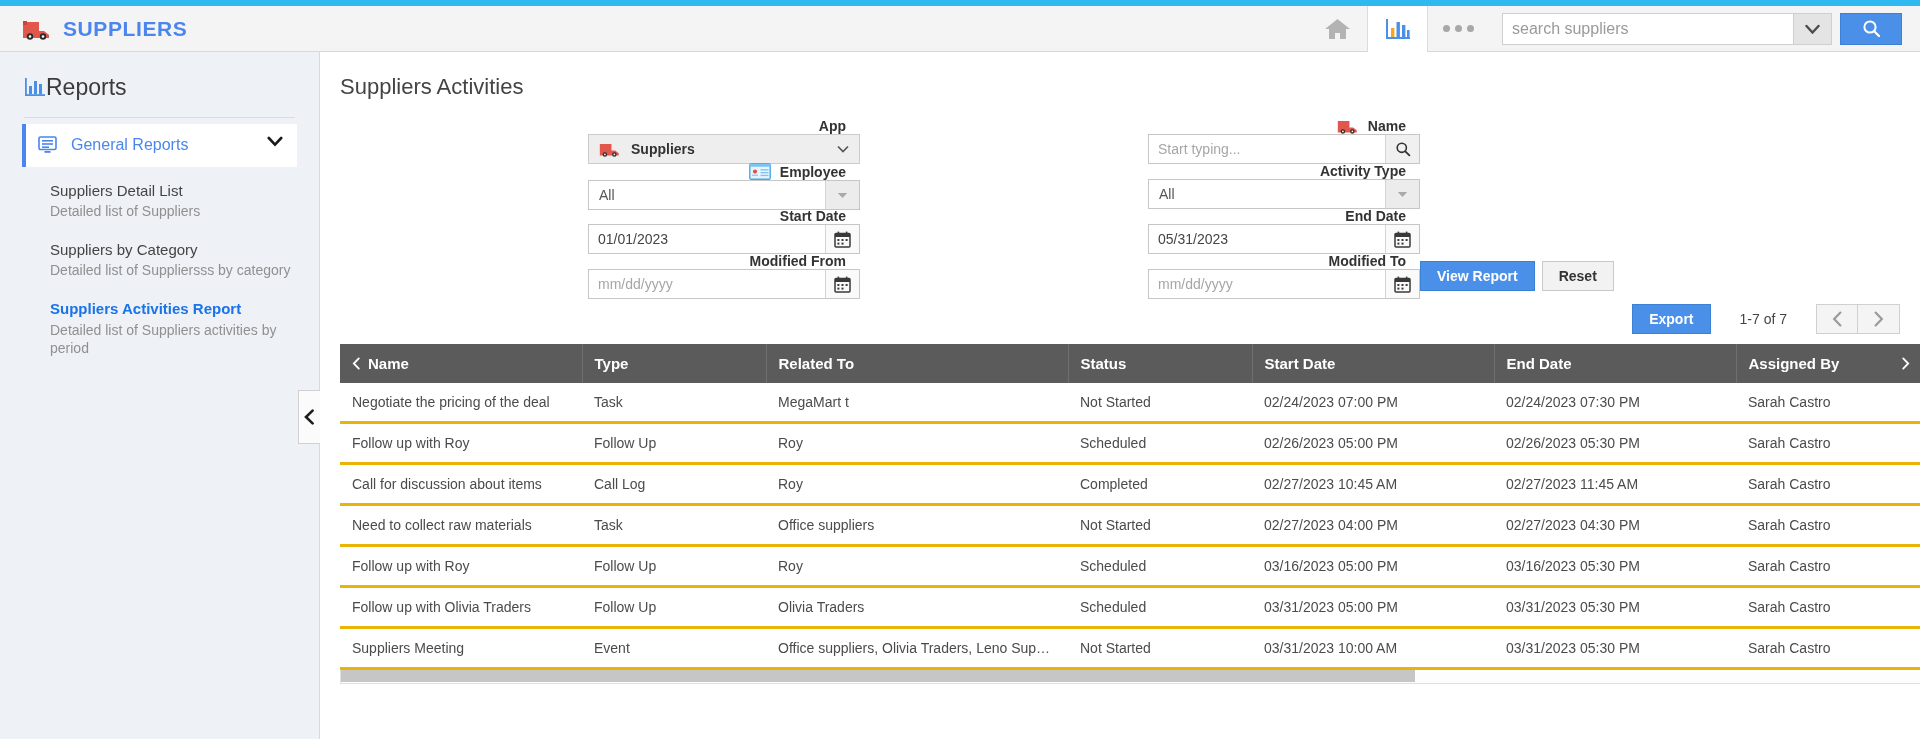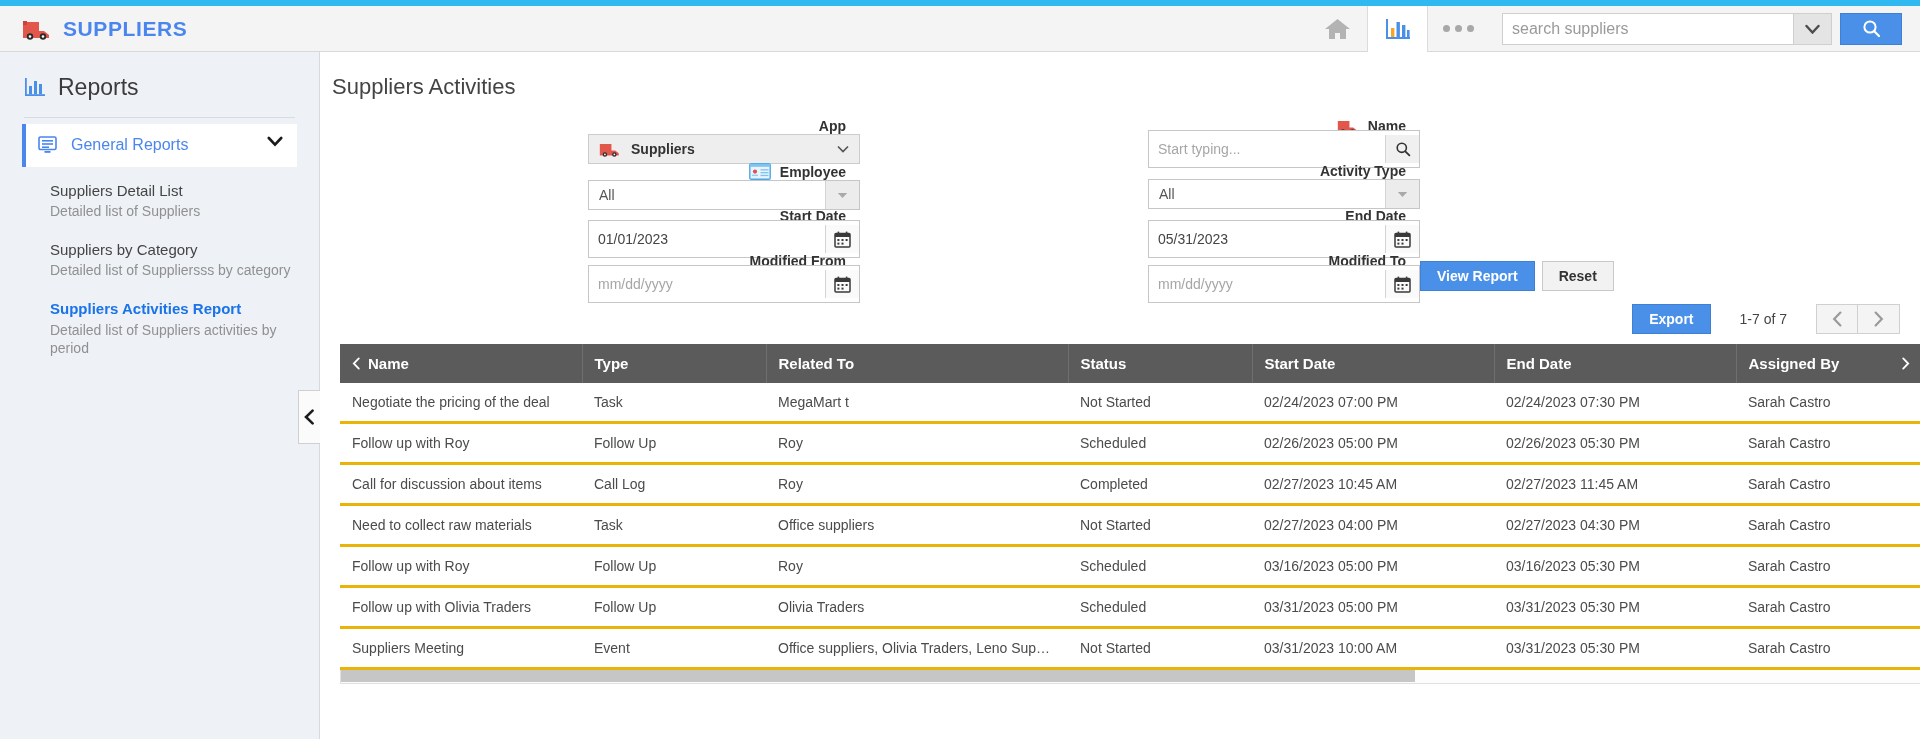--- a/index.html
+++ b/index.html
@@ -60,21 +60,21 @@
 
   
   .layout { display: flex; height: calc(739px - 52px); }
 
   
   .sidebar {
     width: 320px; background: #eef1f6; border-right: 1px solid #d5d9e0;
     flex: 0 0 320px; position: relative; padding-top: 8px;
   }
   .sb-head {
-    display: flex; align-items: center; gap: 12px;
+    display: flex; align-items: center; gap: 0;
     padding: 14px 0 14px 24px;
   }
   .sb-head-title { font-size: 23px; color: #3b3b3b; }
   .sb-divider { height: 1px; background: #d7dbe2; margin: 2px 24px 0 24px; }
   .sb-group {
     background: #ffffff; border-left: 4px solid #4a86ee;
     display: flex; align-items: flex-start; gap: 13px;
     padding: 12px 0 12px 12px; margin: 6px 22px 0 22px; cursor: pointer;
   }
   .sb-group-label { color: #4a86ee; font-size: 16px; flex: 1; }
@@ -88,21 +88,21 @@
   .collapse-handle {
     position: absolute; right: -1px; top: 338px;
     width: 22px; height: 54px; background: #fbfbfb;
     border: 1px solid #d0d0d0; border-right: none;
     display: flex; align-items: center; justify-content: center;
     cursor: pointer; z-index: 5;
   }
 
   
   .main { flex: 1; padding: 22px 0 0 0; min-width: 0; position: relative; }
-  .page-title { font-size: 22px; color: #444; padding-left: 12px; margin-bottom: 18px; }
+  .page-title { font-size: 22px; color: #444; padding-left: 20px; margin-bottom: 18px; }
 
   .filters { display: flex; padding-left: 20px; }
   .fcol { width: 520px; }
   .fcol.right { width: 560px; }
   .frow { display: flex; align-items: flex-end; height: 45px; flex-direction: column; }
   .flabel {
     font-size: 14px; font-weight: bold; color: #333;
     text-align: right; display: flex; align-items: center; justify-content: flex-end;
     gap: 9px;
   }
@@ -121,21 +121,21 @@
     width: 272px; height: 30px; border: 1px solid #c6c6c6; background: #fff;
     display: flex; align-items: center; cursor: pointer;
   }
   .sel-box .val { flex: 1; padding: 0 10px; font-size: 14px; color: #555; }
   .sel-caret {
     width: 34px; height: 28px; background: #ececec; border-left: 1px solid #d4d4d4;
     display: flex; align-items: center; justify-content: center;
   }
 
   .txt-box {
-    width: 272px; height: 38px; border: 1px solid #c6c6c6; background: #fff;
+    width: 272px; height: 30px; border: 1px solid #c6c6c6; background: #fff;
     display: flex; align-items: center;
   }
   .txt-box input {
     border: 0; outline: none; flex: 1; height: 28px; padding: 0 9px;
     font-size: 14px; color: #444; background: transparent;
     font-family: "Liberation Sans", sans-serif;
   }
   .txt-box input::placeholder { color: #a6a6a6; }
   .addon {
     width: 34px; height: 28px; background: #f0f0f0; border-left: 1px solid #d4d4d4;

